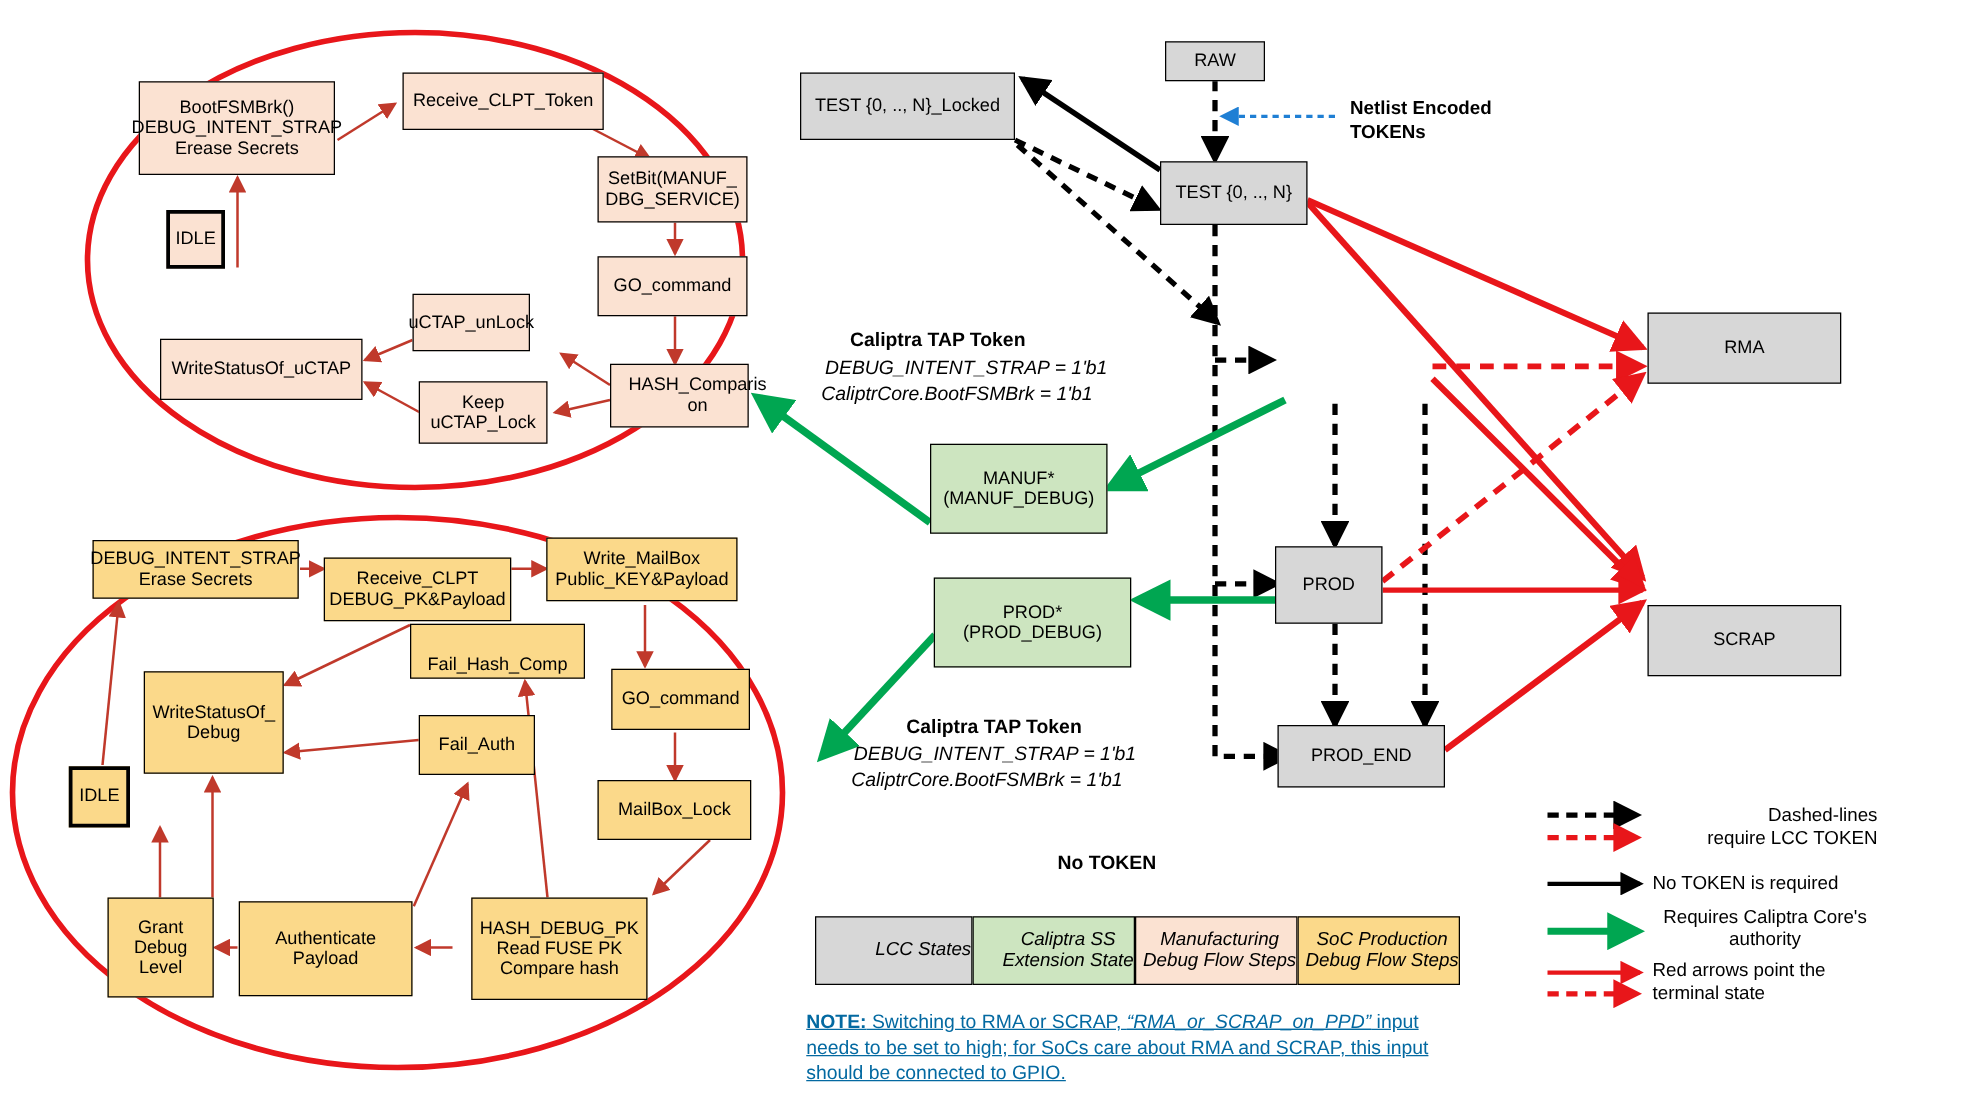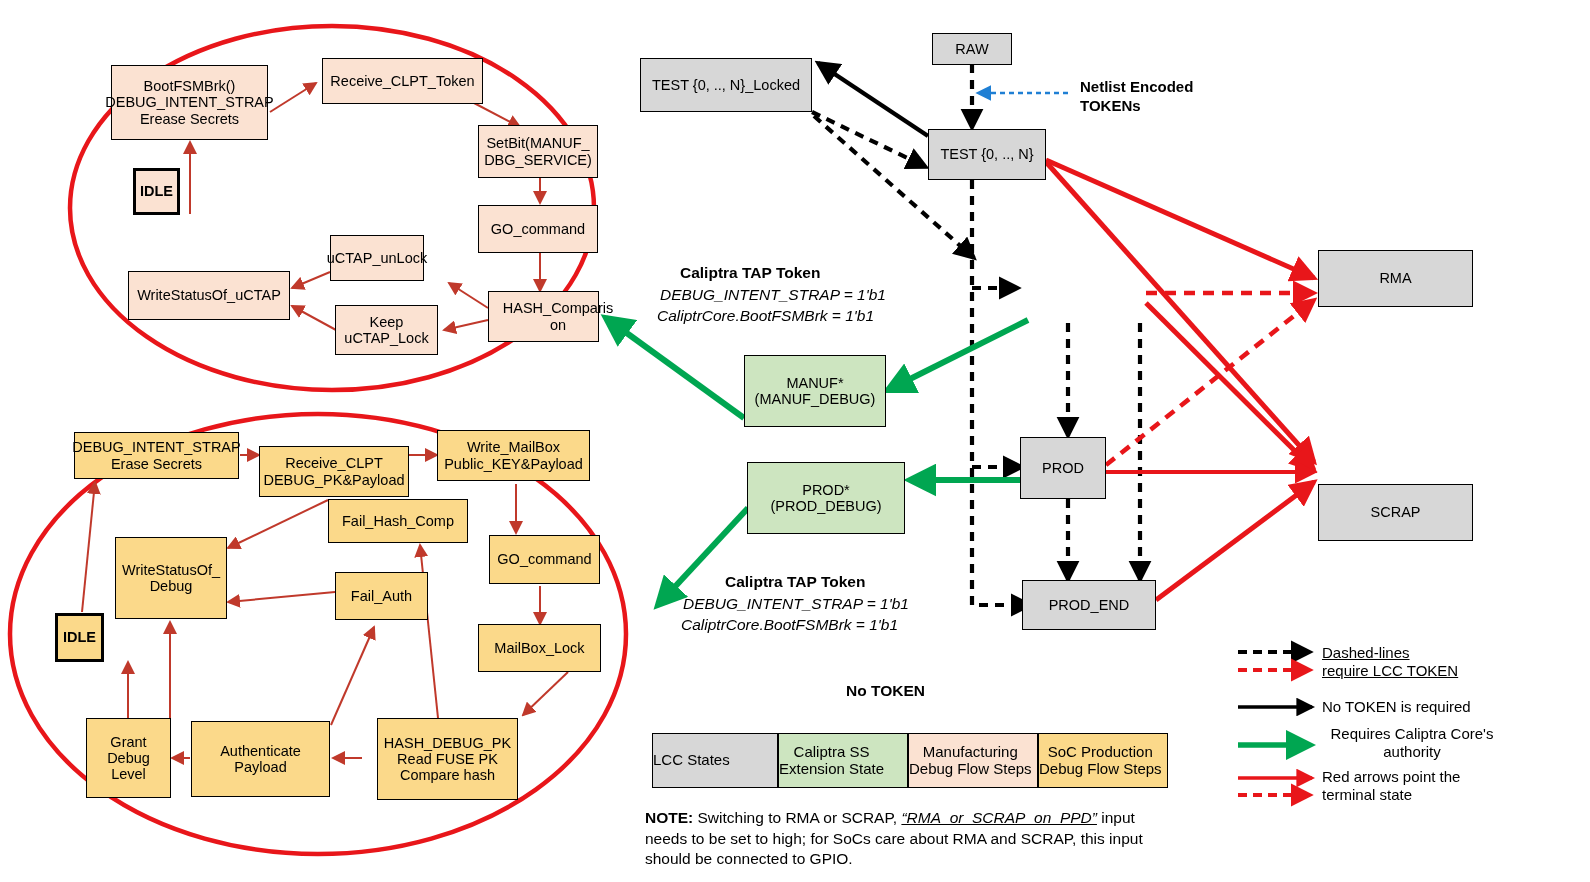--- a/index.html
+++ b/index.html
@@ -7,31 +7,31 @@
   #stage{position:relative;width:1590px;height:882px;background:#fff;overflow:hidden;}
   svg.layer{position:absolute;left:0;top:0;width:1590px;height:882px;pointer-events:none;}
 
   .node{position:absolute;box-sizing:border-box;border:1.4px solid #000;
         display:flex;align-items:center;justify-content:center;text-align:center;
         font-size:14.5px;color:#000;line-height:1.12;padding:2px 3px;}
   .peach{background:#fbe2d2;}
   .yellow{background:#fbd98a;}
   .grey{background:#d7d7d7;}
   .green{background:#cde5c0;}
-  .thick{border-width:3px;font-weight:bold;}
+  .thick{border-width:3px;}
 
   .lbl{position:absolute;color:#000;}
   .bold{font-weight:bold;}
   .ital{font-style:italic;}
 
   .legend-cell{position:absolute;box-sizing:border-box;border:1.2px solid #000;
-      display:flex;align-items:center;justify-content:flex-start;text-align:center;
-      font-size:15px;line-height:1.12;}
-
-  .note{position:absolute;font-size:15.5px;line-height:1.33;color:#000000;width:530px;}
+      display:flex;align-items:center;justify-content:flex-end;text-align:center;
+      font-size:15px;line-height:1.12;font-style:italic;}
+
+  .note{position:absolute;font-size:15.5px;line-height:1.33;color:#0369a1;width:530px;text-decoration:underline;}
   .note b{font-weight:bold;}
   .note u{font-style:italic;text-decoration:underline;}
 
   .akey{position:absolute;font-size:15px;line-height:1.18;color:#000;}
 </style>
 </head>
 <body>
 
 <div id="stage">
 
@@ -198,21 +198,21 @@
         <div>Receive_CLPT</div>
         <div>DEBUG_PK&amp;Payload</div>
       </div>
     </div>
   <div class="node yellow" style="left:437px;top:430px;width:153px;height:51px;">
       <div>
         <div>Write_MailBox</div>
         <div>Public_KEY&amp;Payload</div>
       </div>
     </div>
-  <div class="node yellow" style="left:328px;top:499px;width:140px;height:44px;">
+  <div class="node yellow" style="left:328px;top:499px;width:140px;height:44px;align-items:flex-end;">
       <div>
         <div>Fail_Hash_Comp</div>
       </div>
     </div>
   <div class="node yellow" style="left:115px;top:537px;width:112px;height:82px;">
       <div>
         <div>WriteStatusOf_</div>
         <div>Debug</div>
       </div>
     </div>
@@ -339,21 +339,21 @@
         <div>Debug Flow Steps</div>
       </div>
     </div>
   <div class="legend-cell" style="left:1038px;top:733px;width:130px;height:55px;background:#fbd98a;">
       <div>
         <div>SoC Production</div>
         <div>Debug Flow Steps</div>
       </div>
     </div>
 
-  <div class="akey" style="left:1322px;top:644px;width:180px;text-align:left;text-decoration:underline;">
+  <div class="akey" style="left:1322px;top:644px;width:180px;text-align:right;">
       <div>
         <div>Dashed-lines</div>
         <div>require LCC TOKEN</div>
       </div>
     </div>
   <div class="akey" style="left:1322px;top:698px;width:200px;text-align:left;">
       <div>
         <div>No TOKEN is required</div>
       </div>
     </div>

